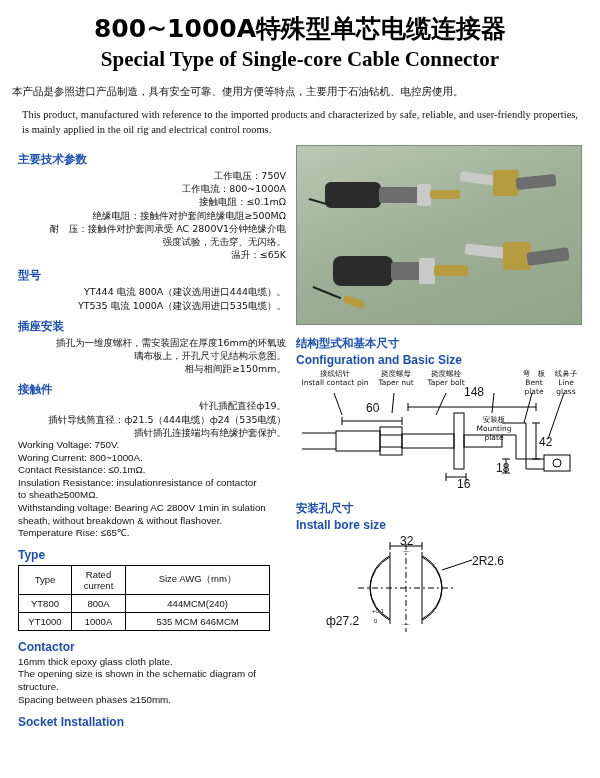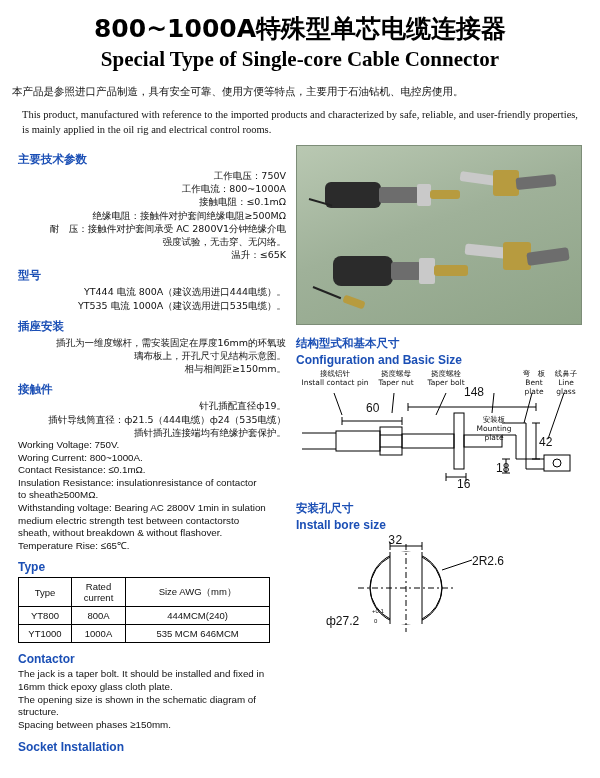--- a/index.html
+++ b/index.html
@@ -128,21 +128,20 @@
         <div>插针插孔连接端均有绝缘护套保护。</div>
       </div>
 
       <div class="en-body">
         <div>Working Voltage: 750V.</div>
         <div>Woring Current: 800~1000A.</div>
         <div>Contact Resistance: ≤0.1mΩ.</div>
         <div>Insulation Resistance: insulationresistance  of contactor</div>
         <div>to sheath≥500MΩ.</div>
         <div>Withstanding voltage: Bearing AC 2800V 1min in  sulation</div>
-        <div>medium  electric  strength  test  between  contactorsto</div>
         <div>sheath, without breakdown &amp; without flashover.</div>
         <div>Temperature Rise: ≤65℃.</div>
       </div>
 
       <div class="sec-head-blue en" style="margin-top:8px;">Type</div>
       <table class="spec">
         <thead>
           <tr>
             <th class="c1">Type</th>
             <th class="c2">Rated current</th>
@@ -158,21 +157,20 @@
           <tr>
             <td>YT1000</td>
             <td>1000A</td>
             <td>535 MCM  646MCM</td>
           </tr>
         </tbody>
       </table>
 
       <div class="sec-head-blue en" style="margin-top:9px;">Contactor</div>
       <div class="en-body">
-        <div>The jack is a taper bolt. It should  be installed  and  fixed in</div>
         <div>16mm thick epoxy glass cloth plate.</div>
         <div>The  opening  size  is  shown  in the  schematic  diagram  of</div>
         <div>structure.</div>
         <div>Spacing between phases ≥150mm.</div>
       </div>
 
       <div class="sec-head-blue en" style="margin-top:9px;">Socket  Installation</div>
 
     </div>
 
@@ -310,21 +308,21 @@
             <line x1="62" y1="52" x2="158" y2="52" stroke-dasharray="6,3,2,3"></line>
             <line x1="110" y1="8" x2="110" y2="96" stroke-dasharray="6,3,2,3"></line>
 
             <line x1="94" y1="10" x2="126" y2="10"></line>
             <line x1="94" y1="6" x2="94" y2="14"></line>
             <line x1="126" y1="6" x2="126" y2="14"></line>
 
             <line x1="146" y1="34" x2="176" y2="24"></line>
           </g>
         </svg>
-        <div class="dim" style="position:absolute;left:92px;top:-2px;font-family:Liberation Mono, monospace;">32</div>
+        <div class="dim" style="position:absolute;left:104px;top:-2px;">32</div>
         <div class="dim" style="position:absolute;left:30px;top:78px;">ф27.2</div>
         <div class="dim" style="position:absolute;left:76px;top:72px;font-size:6px;">+0.1</div>
         <div class="dim" style="position:absolute;left:78px;top:82px;font-size:6px;">0</div>
         <div class="dim" style="position:absolute;left:176px;top:18px;">2R2.6</div>
       </div>
 
     </div>
   </div>
 </div>
 

